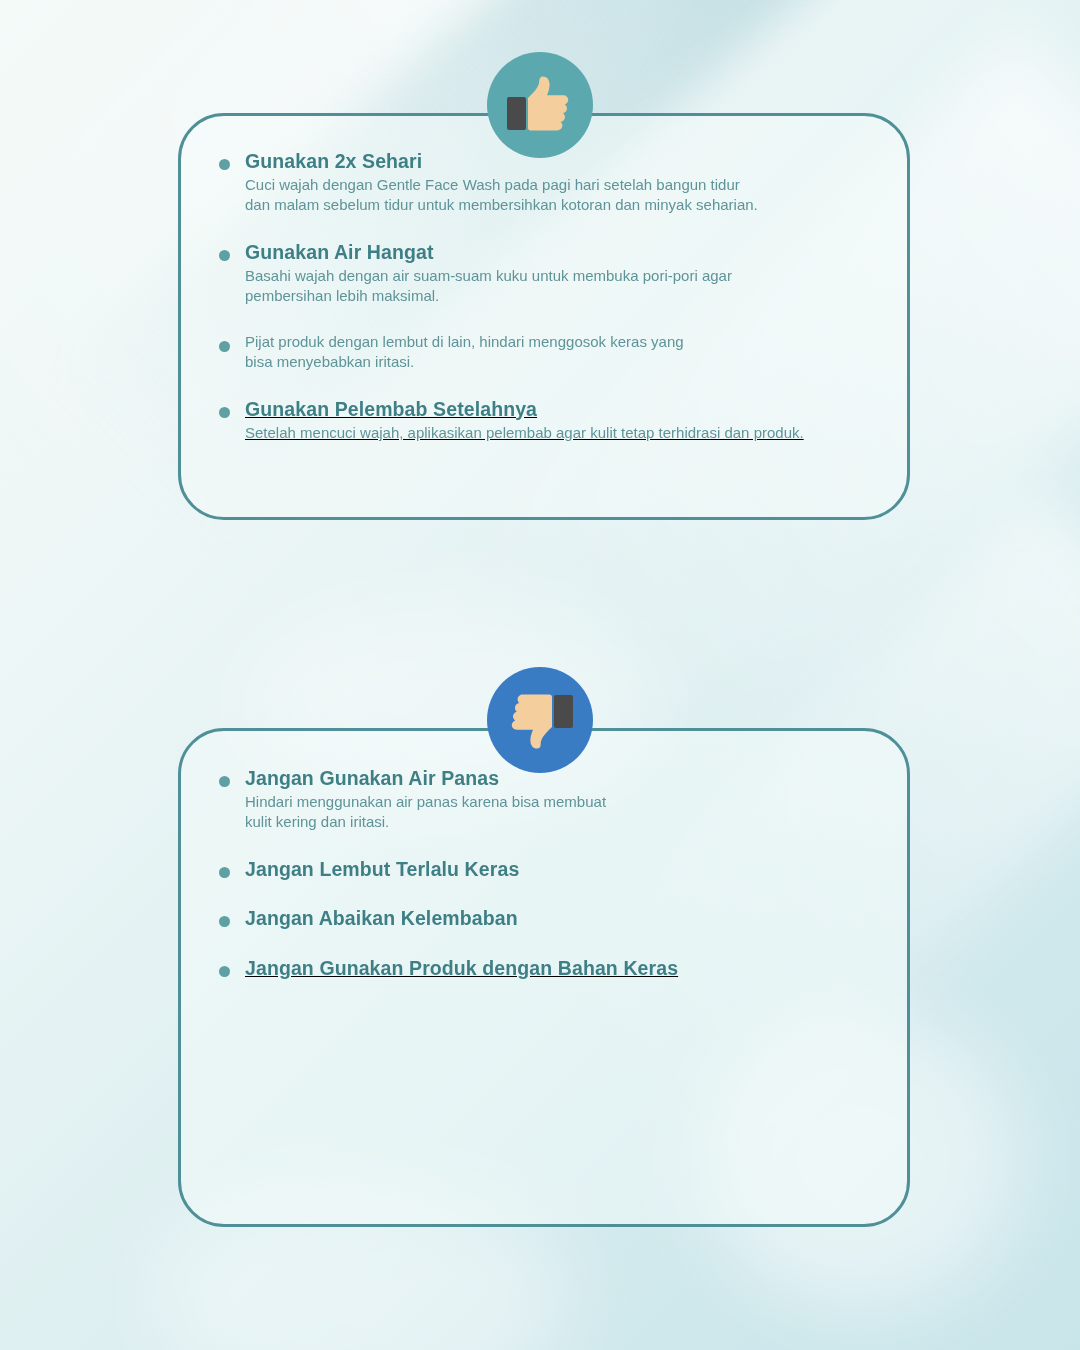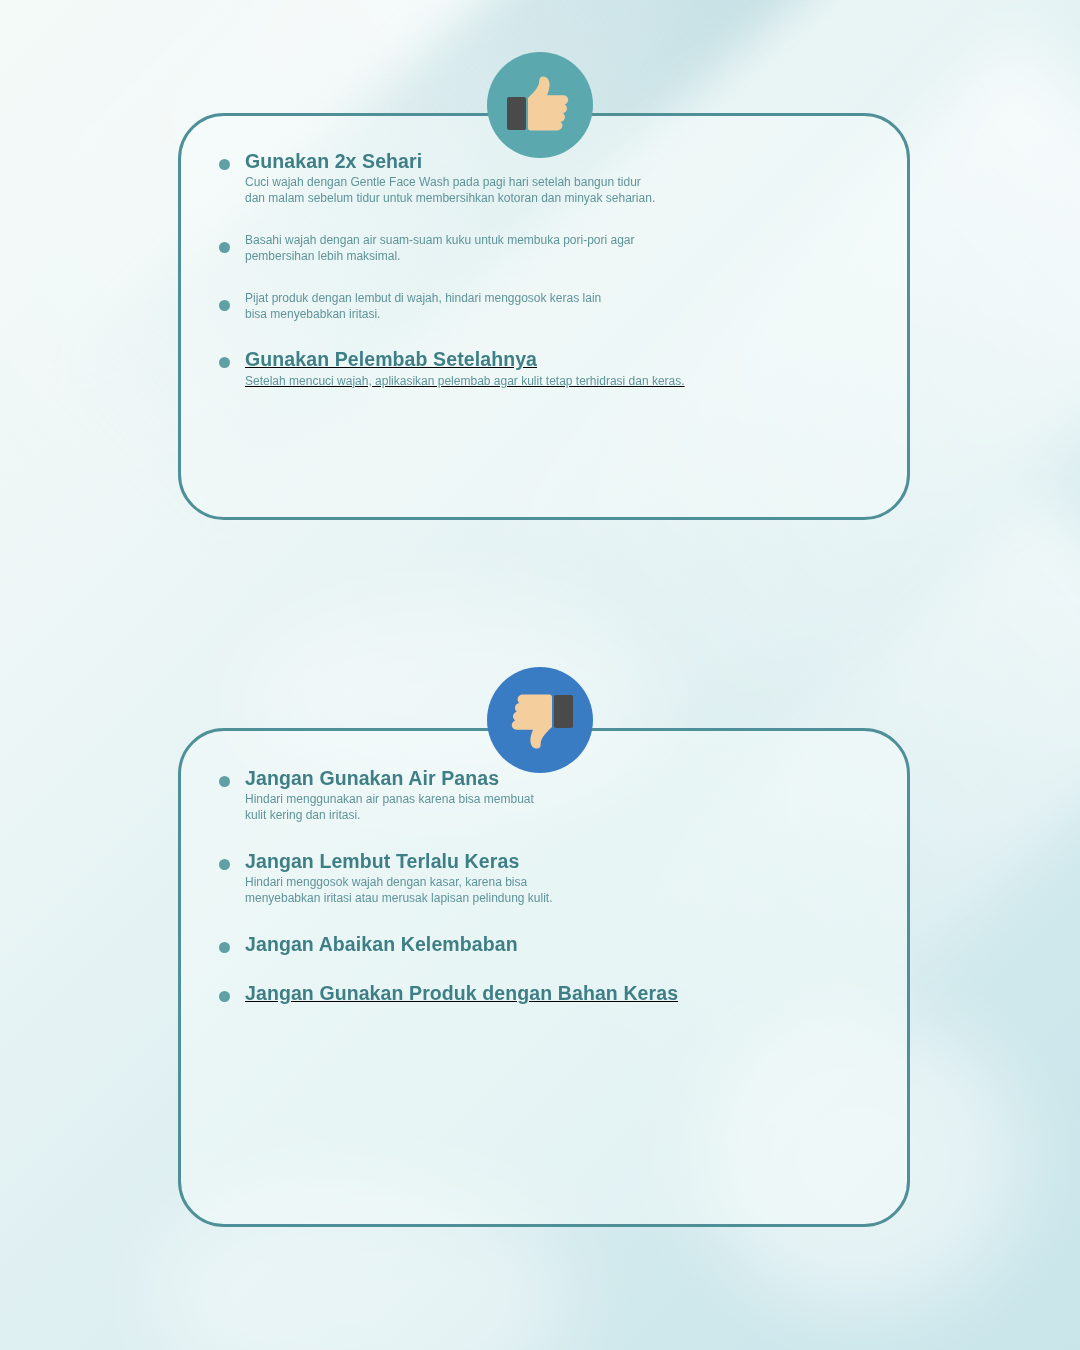--- a/index.html
+++ b/index.html
@@ -159,21 +159,21 @@
 
   .tip-title {
     font-size: 19.5px;
     font-weight: bold;
     color: #3E7F86;
     letter-spacing: 0.1px;
     line-height: 1.2;
     margin: 0 0 2px 0;
   }
   .tip-desc {
-    font-size: 12px;
+    font-size: 15px;
     color: #5E9499;
     line-height: 1.32;
     margin: 0;
     white-space: pre-line;
   }
 </style>
 </head>
 <body>
 
 <div class="stage">
@@ -192,34 +192,35 @@
 
         <li class="tip">
           <span class="bullet"></span>
           <p class="tip-title">Gunakan 2x Sehari</p>
           <p class="tip-desc">Cuci wajah dengan Gentle Face Wash pada pagi hari setelah bangun tidur
 dan malam sebelum tidur untuk membersihkan kotoran dan minyak seharian.</p>
         </li>
 
         <li class="tip">
           <span class="bullet"></span>
+          <p class="tip-title">Gunakan Air Hangat</p>
           <p class="tip-desc">Basahi wajah dengan air suam-suam kuku untuk membuka pori-pori agar
 pembersihan lebih maksimal.</p>
         </li>
 
         <li class="tip">
           <span class="bullet"></span>
-          <p class="tip-desc">Pijat produk dengan lembut di wajah, hindari menggosok keras lain
+          <p class="tip-desc">Pijat produk dengan lembut di lain, hindari menggosok keras yang
 bisa menyebabkan iritasi.</p>
         </li>
 
         <li class="tip">
           <span class="bullet"></span>
           <p class="tip-title">Gunakan Pelembab Setelahnya</p>
-          <p class="tip-desc">Setelah mencuci wajah, aplikasikan pelembab agar kulit tetap terhidrasi dan keras.</p>
+          <p class="tip-desc">Setelah mencuci wajah, aplikasikan pelembab agar kulit tetap terhidrasi dan produk.</p>
         </li>
 
       </ul>
     </div>
   </div>
 
   <div class="card card-bottom">
     <div class="card-inner">
       <ul class="tip-list">
 
@@ -227,22 +228,20 @@
           <span class="bullet"></span>
           <p class="tip-title">Jangan Gunakan Air Panas</p>
           <p class="tip-desc">Hindari menggunakan air panas karena bisa membuat
 kulit kering dan iritasi.</p>
         </li>
 
 
         <li class="tip">
           <span class="bullet"></span>
           <p class="tip-title">Jangan Lembut Terlalu Keras</p>
-          <p class="tip-desc">Hindari menggosok wajah dengan kasar, karena bisa
-menyebabkan iritasi atau merusak lapisan pelindung kulit.</p>
         </li>
 
         <li class="tip">
           <span class="bullet"></span>
           <p class="tip-title">Jangan Abaikan Kelembaban</p>
         </li>
 
         <li class="tip">
           <span class="bullet"></span>
           <p class="tip-title">Jangan Gunakan Produk dengan Bahan Keras</p>

